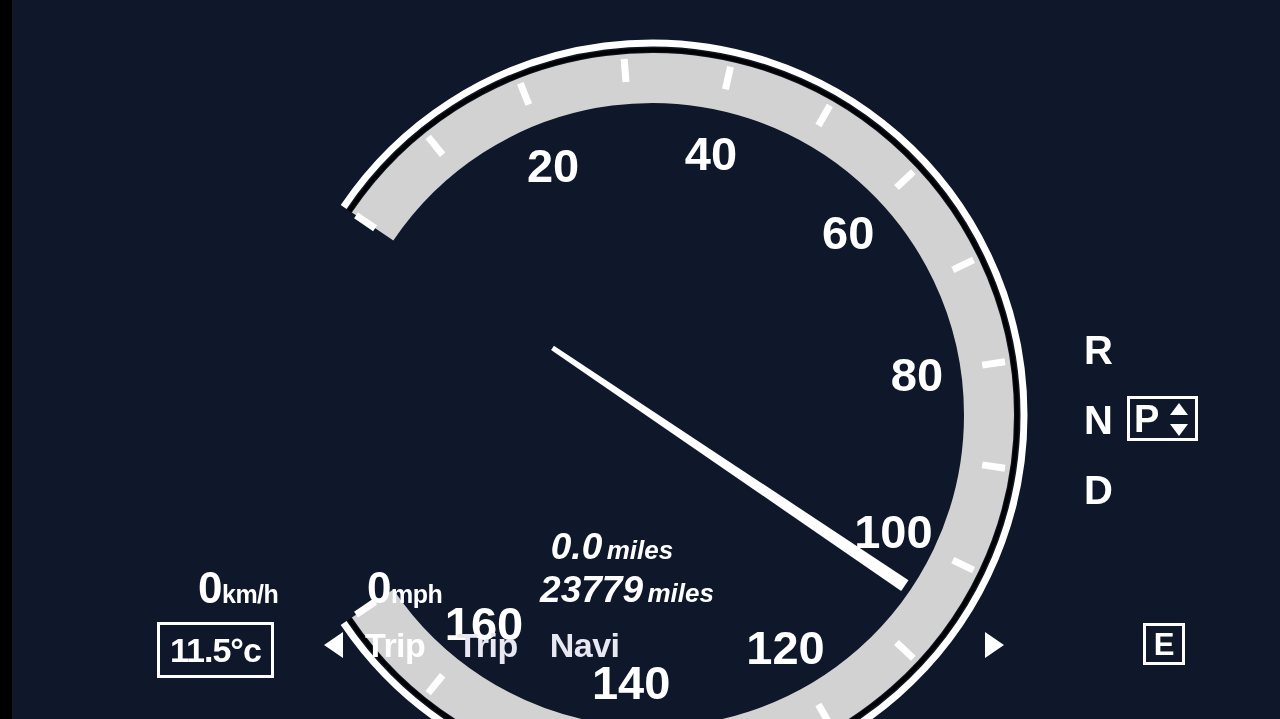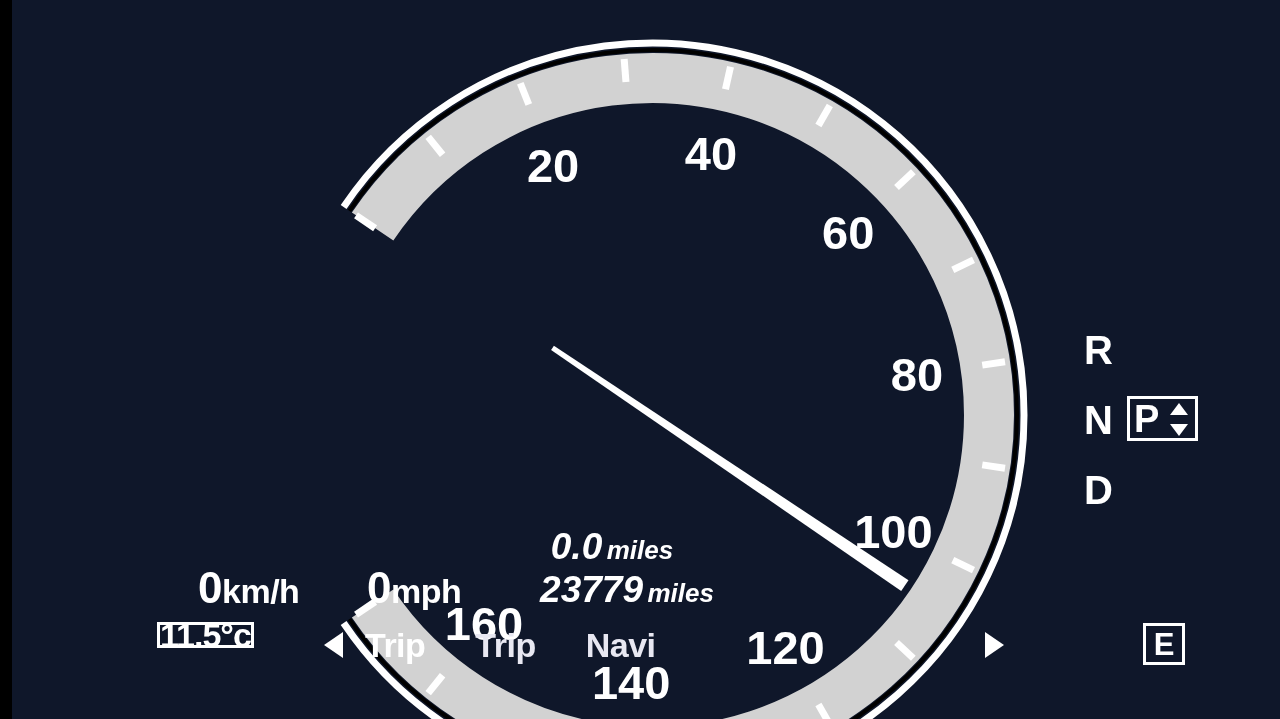--- a/index.html
+++ b/index.html
@@ -40,21 +40,21 @@
     white-space: nowrap;
     font-weight: bold;
     letter-spacing: -0.5px;
   }
   .unit-readout .big {
     font-size: 44px;
     line-height: 44px;
     vertical-align: baseline;
   }
   .unit-readout .small {
-    font-size: 34px;
+    font-size: 25px;
     font-weight: bold;
     letter-spacing: -0.5px;
     text-align: center;
   }
   #kmh-readout { left: 186px; top: 566px; }
   #mph-readout { left: 355px; top: 566px; }
 
   
   .mileage-line {
     position: absolute;
@@ -126,22 +126,22 @@
     border-right: 9px solid transparent;
   }
   .shift-up   { top: 0px;  border-bottom: 12px solid #ffffff; }
   .shift-down { bottom: 0px; border-top: 12px solid #ffffff; }
 
   
   #temperature-box {
     position: absolute;
     left: 145px;
     top: 622px;
-    height: 26px;
-    padding: 0 0;
+    height: 56px;
+    padding: 0 10px;
     border: 3px solid #ffffff;
     box-sizing: border-box;
     display: flex;
     align-items: center;
   }
   #temperature-value {
     font-size: 34px;
     font-weight: bold;
     line-height: 34px;
     white-space: nowrap;
@@ -162,21 +162,21 @@
     width: 0; height: 0;
     border-top: 13px solid transparent;
     border-bottom: 13px solid transparent;
     flex: 0 0 auto;
   }
   #menu-arrow-left  { border-right: 19px solid #ffffff; margin-right: 22px; }
   #menu-arrow-right { border-left: 19px solid #ffffff; margin-left: 22px; }
   #menu-items {
     display: flex;
     align-items: center;
-    gap: 50px;
+    gap: 32px;
     flex: 1 1 auto;
   }
   .menu-item {
     font-size: 34px;
     font-weight: bold;
     line-height: 34px;
     white-space: nowrap;
     letter-spacing: -0.5px;
     color: #e8e8f2;
   }

